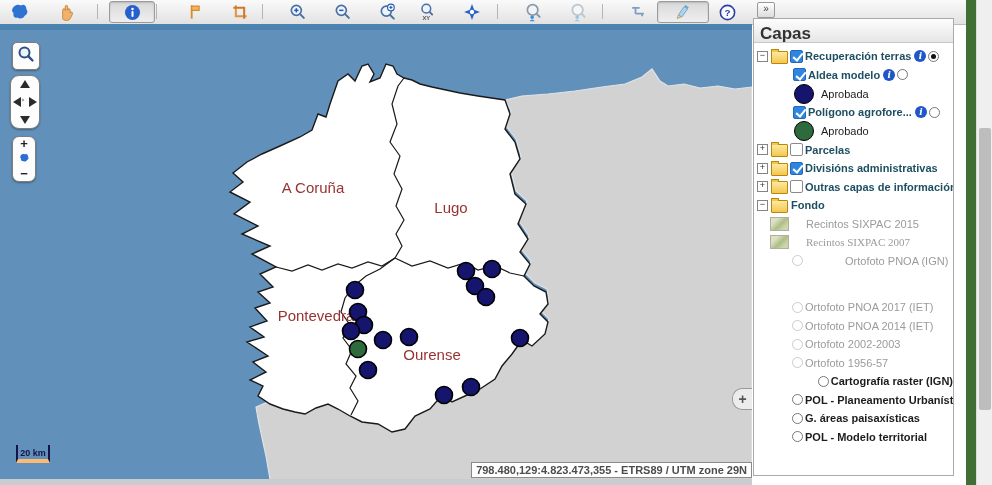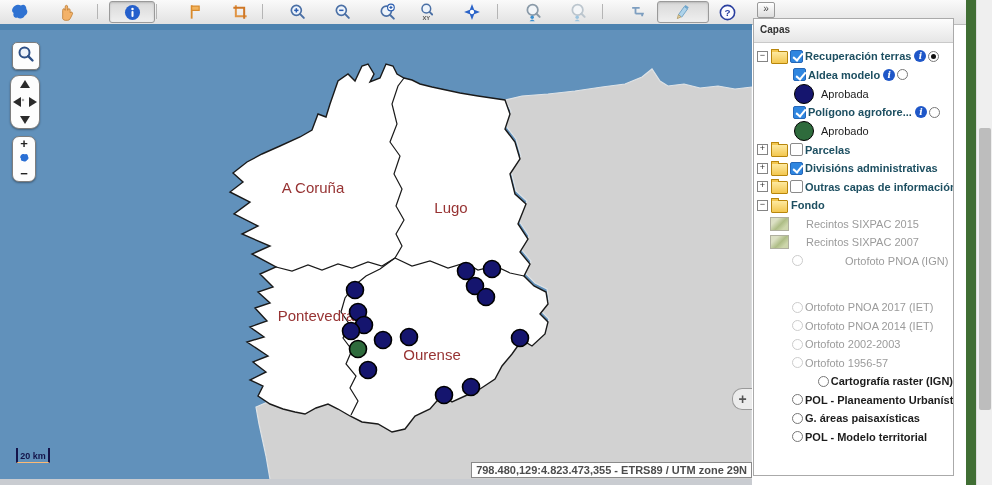--- a/index.html
+++ b/index.html
@@ -27,36 +27,36 @@
   .arr-up{left:9px;top:4px;border-left:5px solid transparent;border-right:5px solid transparent;border-bottom:8px solid #2b2b2b;}
   .arr-down{left:9px;bottom:4px;border-left:5px solid transparent;border-right:5px solid transparent;border-top:8px solid #2b2b2b;}
   .arr-left{left:2px;top:21px;border-top:5px solid transparent;border-bottom:5px solid transparent;border-right:8px solid #2b2b2b;}
   .arr-right{right:2px;top:21px;border-top:5px solid transparent;border-bottom:5px solid transparent;border-left:8px solid #2b2b2b;}
   .pan-center{position:absolute;left:11px;top:23px;width:6px;height:6px;background:#fff;border:1px solid #999;transform:rotate(45deg);}
   .zoombar{left:12px;top:112px;width:24px;height:46px;border-radius:7px;display:flex;flex-direction:column;
     align-items:center;justify-content:space-between;padding:1px 0;box-sizing:border-box;}
   .zoombar .zb{font-size:13px;font-weight:bold;color:#222;line-height:12px;cursor:pointer;}
 
   .scalebar{position:absolute;left:16px;bottom:22px;width:30px;height:14px;
-    border-left:2px solid #14144a;border-right:2px solid #14144a;border-bottom:1px solid #fdba74;}
+    border-left:2px solid #14144a;border-right:2px solid #14144a;border-bottom:4px solid #fdba74;}
   .scalebar .sl{position:absolute;left:0;right:0;bottom:1px;text-align:center;
     font-size:9px;font-weight:bold;color:#14144a;white-space:nowrap;}
   .coordsbox{position:absolute;right:0;bottom:7px;background:#fff;border:1px solid #8a8a8a;
     padding:1px 4px;font-size:11px;font-weight:bold;color:#4c4c4c;white-space:nowrap;}
   .expand-handle{position:absolute;right:0;top:364px;width:19px;height:20px;background:#ececec;
     border:1px solid #9a9a9a;border-right:none;border-radius:10px 0 0 10px;
     display:flex;align-items:center;justify-content:center;font-size:14px;font-weight:bold;color:#555;cursor:pointer;}
 
   
   .collapse-btn{position:absolute;left:757px;top:2px;width:16px;height:14px;background:linear-gradient(#fff,#ddd);
     border:1px solid #999;border-radius:2px;font-size:10px;line-height:12px;text-align:center;color:#444;cursor:pointer;}
   .panel{position:absolute;left:753px;top:18px;width:201px;height:458px;background:#fff;
     border:1px solid #aaa;box-sizing:border-box;overflow:hidden;}
   .panel-header{height:24px;background:linear-gradient(#fdfdfd,#e6e6e6);border-bottom:1px solid #c9c9c9;
-    font-size:10px;font-weight:bold;color:#333;padding:5px 0 0 6px;box-sizing:border-box;}
+    font-size:17px;font-weight:bold;color:#333;padding:5px 0 0 6px;box-sizing:border-box;}
   .tree{padding-top:4px;}
   .trow{display:flex;align-items:center;height:18.5px;white-space:nowrap;}
   .expander{width:9px;height:9px;border:1px solid #848484;background:#fff;font-size:9px;line-height:7px;
     text-align:center;color:#333;margin:0 2px 0 3px;box-sizing:content-box;cursor:pointer;flex:none;}
   .folder{width:15px;height:11px;background:linear-gradient(#fde9a0,#f3c74f);border:1px solid #b8860b;
     border-radius:1px;position:relative;margin:2px 1px 0 1px;flex:none;}
   .folder::before{content:"";position:absolute;top:-3px;left:-1px;width:6px;height:2px;background:#f3c74f;
     border:1px solid #b8860b;border-bottom:none;border-radius:1px 1px 0 0;}
   .cb{width:13px;height:13px;border:1px solid #8a8a8a;background:#fff;border-radius:2px;position:relative;
     box-sizing:border-box;margin-left:1px;cursor:pointer;flex:none;}
@@ -365,21 +365,21 @@
           <span class="expander">−</span>
           <span class="folder"></span>
           <span class="tlabel">Fondo</span>
         </div>
         <div class="trow" style="padding-left: 16px;">
           <span class="thumb"></span>
           <span class="tlabel dis" style="margin-left: 17px;">Recintos SIXPAC 2015</span>
         </div>
         <div class="trow" style="padding-left: 16px;">
           <span class="thumb"></span>
-          <span class="tlabel dis" style="margin-left: 17px;">Recintos SIXPAC 2007</span>
+          <span class="tlabel dis" style="margin-left: 17px; font-family: Liberation Serif, serif;">Recintos SIXPAC 2007</span>
         </div>
         <div class="trow" style="padding-left: 36px; gap: 40px;">
           <span class="radio dis"></span>
           <span class="tlabel dis">Ortofoto PNOA (IGN)</span>
         </div>
         <div class="trow" style="padding-left: 36px; margin-top: 28px;">
           <span class="radio dis"></span>
           <span class="tlabel dis">Ortofoto PNOA 2017 (IET)</span>
         </div>
         <div class="trow" style="padding-left: 36px;">

